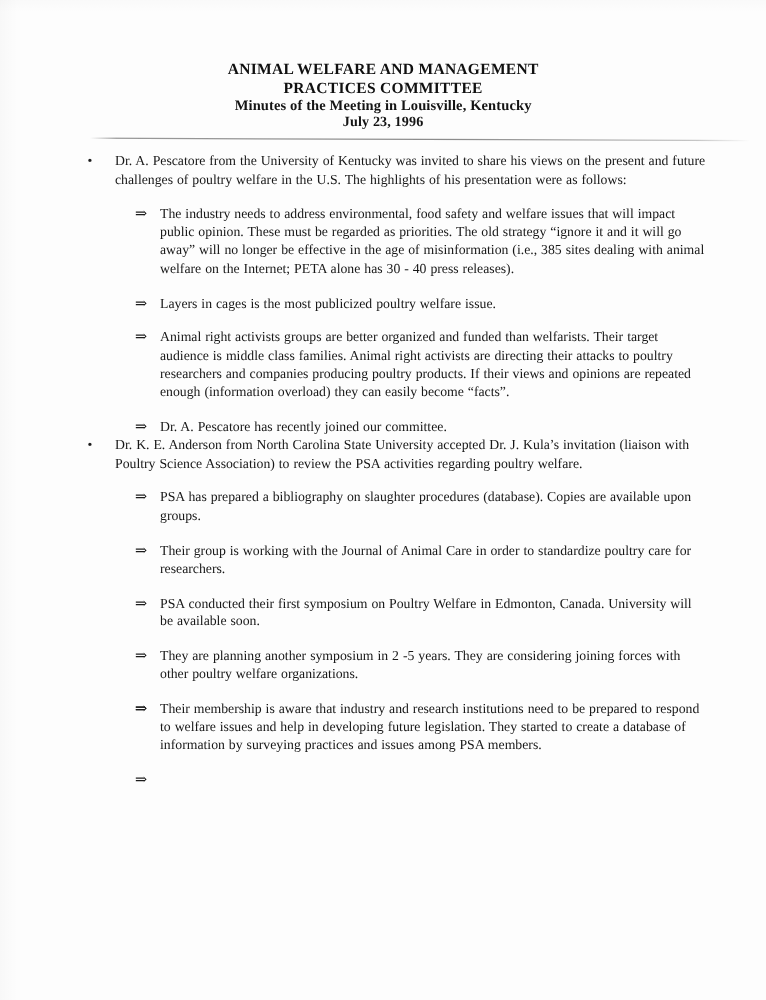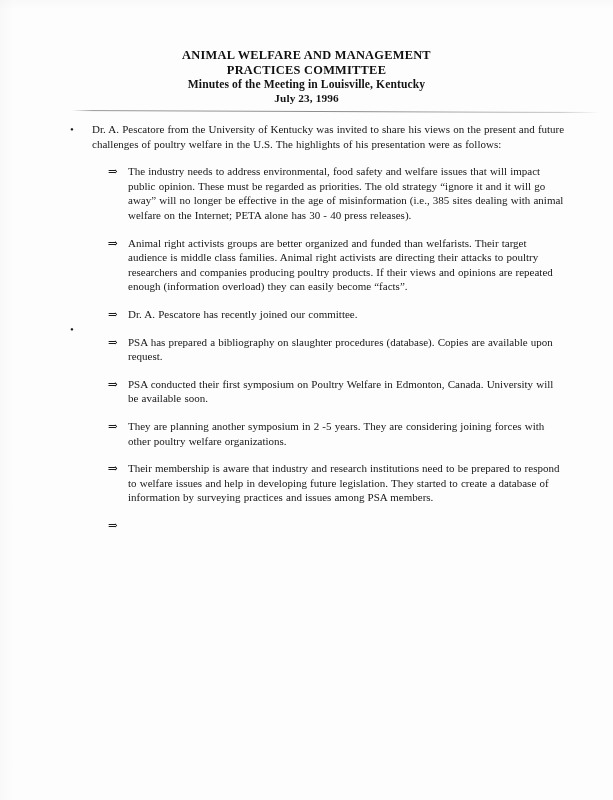--- a/index.html
+++ b/index.html
@@ -150,40 +150,43 @@
       <div class="block bullet-item">
         <span class="marker">•</span>
         <div class="text">Dr. A. Pescatore from the University of Kentucky was invited to share his views on the present and future challenges of poultry welfare in the U.S.  The highlights of his presentation were as follows:</div>
       </div>
       <div class="block arrow-item">
         <span class="marker">⇒</span>
         <div class="text">The industry needs to address environmental, food safety and welfare issues that will impact public opinion.  These must be regarded as priorities.  The old strategy “ignore it and it will go away” will no longer be effective in the age of misinformation (i.e., 385 sites dealing with animal welfare on the Internet; PETA alone has 30 - 40 press releases).</div>
       </div>
       <div class="block arrow-item">
         <span class="marker">⇒</span>
+        <div class="text">Layers in cages is the most publicized poultry welfare issue.</div>
       </div>
       <div class="block arrow-item">
         <span class="marker">⇒</span>
         <div class="text">Animal right activists groups are better organized and funded than welfarists.  Their target audience is middle class families.  Animal right activists are directing their attacks to poultry researchers and companies producing poultry products.  If their views and opinions are repeated enough (information overload) they can easily become “facts”.</div>
       </div>
       <div class="block arrow-item">
         <span class="marker">⇒</span>
       </div>
       <div class="block plain-item">
         <div class="text">Dr. A. Pescatore has recently joined our committee.</div>
       </div>
       <div class="block bullet-item">
         <span class="marker">•</span>
-      </div>
-      <div class="block arrow-item">
-        <span class="marker">⇒</span>
-        <div class="text">PSA has prepared a bibliography on slaughter procedures (database).  Copies are available upon request.</div>
-      </div>
-      <div class="block arrow-item">
-        <span class="marker">⇒</span>
+        <div class="text">Dr. K. E. Anderson from North Carolina State University accepted Dr. J. Kula’s invitation (liaison with Poultry Science Association) to review the PSA activities regarding poultry welfare.</div>
+      </div>
+      <div class="block arrow-item">
+        <span class="marker">⇒</span>
+        <div class="text">PSA has prepared a bibliography on slaughter procedures (database).  Copies are available upon groups.</div>
+      </div>
+      <div class="block arrow-item">
+        <span class="marker">⇒</span>
+        <div class="text">Their group is working with the Journal of Animal Care in order to standardize poultry care for researchers.</div>
       </div>
       <div class="block arrow-item">
         <span class="marker">⇒</span>
         <div class="text">PSA conducted their first symposium on Poultry Welfare in Edmonton, Canada.  University will be available soon.</div>
       </div>
       <div class="block arrow-item">
         <span class="marker">⇒</span>
         <div class="text">They are planning another symposium in 2 -5 years.  They are considering joining forces with other poultry welfare organizations.</div>
       </div>
       <div class="block arrow-item">

